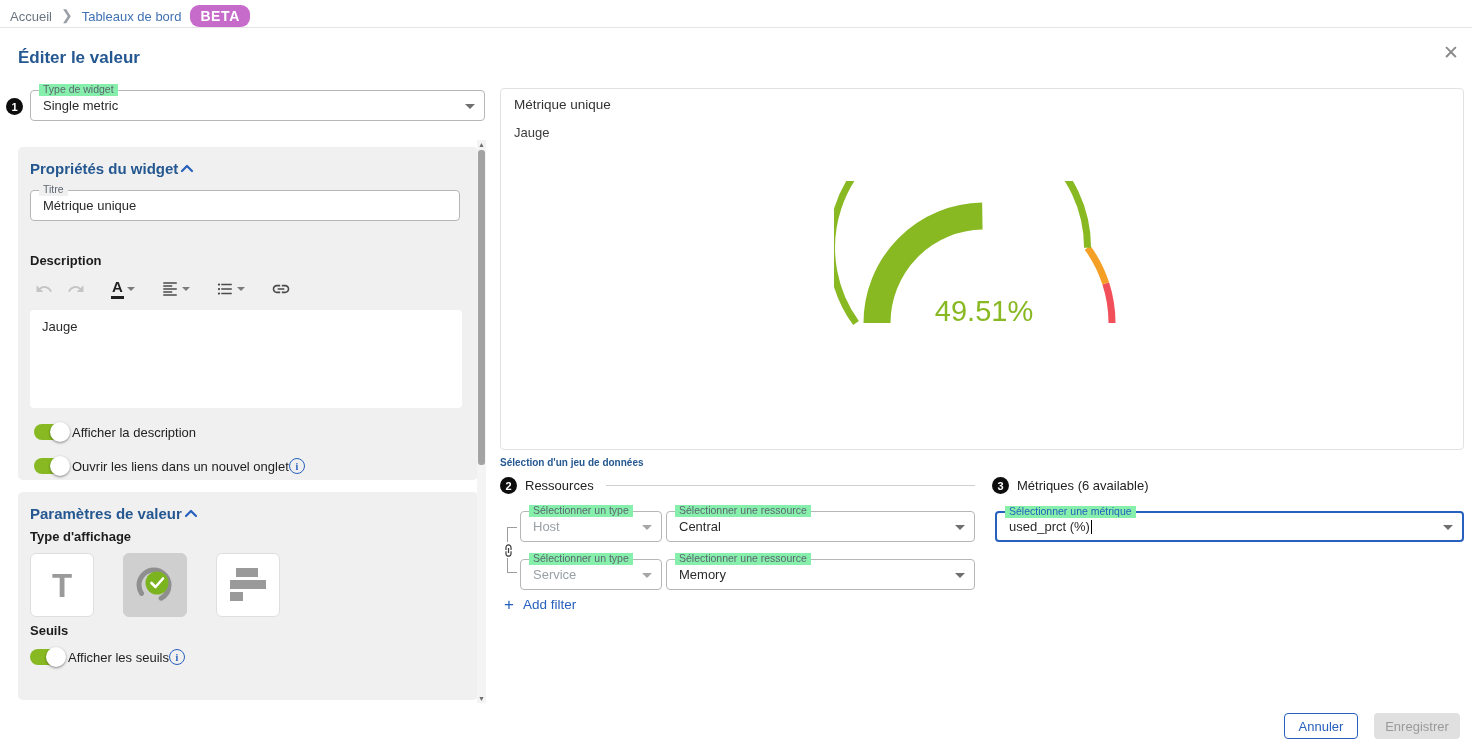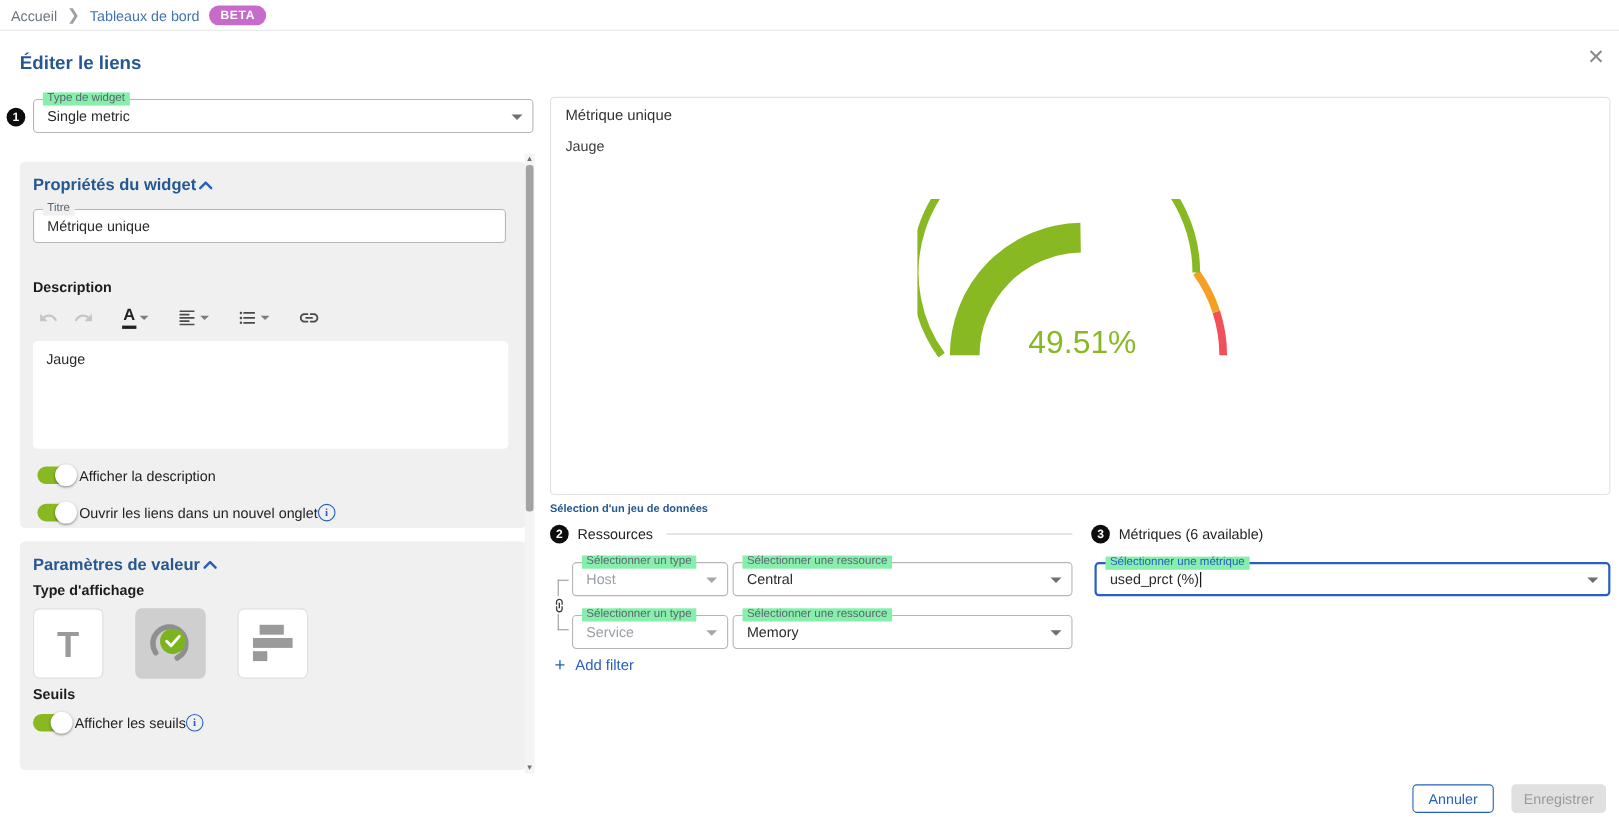--- a/index.html
+++ b/index.html
@@ -9,21 +9,21 @@
     font-family: "Liberation Sans", sans-serif;
     background:#ffffff;
     color:#303030;
     overflow:hidden;
   }
   
   .breadcrumb { position:absolute; left:10px; top:5px; display:flex; align-items:center; gap:9px; font-size:13px; }
   .crumb-home { color:#6b7580; text-decoration:none; cursor:pointer; }
   .crumb-sep { color:#9aa0a6; font-size:14px; line-height:1; transform:translateY(-1px); }
   .crumb-link { color:#4272b4; text-decoration:none; cursor:pointer; }
-  .beta-badge { background:#c76bcb; color:#fff; font-size:11px; font-weight:bold; letter-spacing:.6px; padding:3px 10px; border-radius:9px; }
+  .beta-badge { background:#c76bcb; color:#fff; font-size:14px; font-weight:bold; letter-spacing:.6px; padding:3px 10px; border-radius:9px; }
   .top-divider { position:absolute; left:0; top:27px; width:1472px; border-top:1px solid #e6e6e6; }
 
   
   .page-title { position:absolute; left:18px; top:48px; font-size:17px; font-weight:bold; color:#255891; }
   .close-btn { position:absolute; right:10px; top:42px; width:22px; height:22px; border:none; background:none; color:#8a8a8a; font-size:19px; line-height:20px; cursor:pointer; }
 
   
   .sel { position:absolute; background:#fff; border:1px solid #b6b6b6; border-radius:4px; height:31px; display:flex; align-items:center; padding:0 28px 0 12px; }
   .sel .lbl { position:absolute; top:-7px; left:8px; font-size:10.5px; color:#5d6670; background:#86efac; padding:0 4px; line-height:1.1; white-space:nowrap; }
   .sel .val { font-size:13px; color:#2a2a2a; white-space:nowrap; overflow:hidden; }
@@ -117,21 +117,21 @@
 <body>
 
 <nav class="breadcrumb">
   <a class="crumb-home">Accueil</a>
   <span class="crumb-sep">❯</span>
   <a class="crumb-link">Tableaux de bord</a>
   <span class="beta-badge">BETA</span>
 </nav>
 <div class="top-divider"></div>
 
-<h1 class="page-title">Éditer le liens</h1>
+<h1 class="page-title">Éditer le valeur</h1>
 <button class="close-btn">✕</button>
 
 <span class="step step-type">1</span>
 <div class="sel type-select">
   <span class="lbl">Type de widget</span>
   <span class="val">Single metric</span>
   <span class="dd"></span>
 </div>
 
 <section class="panel panel-props">

